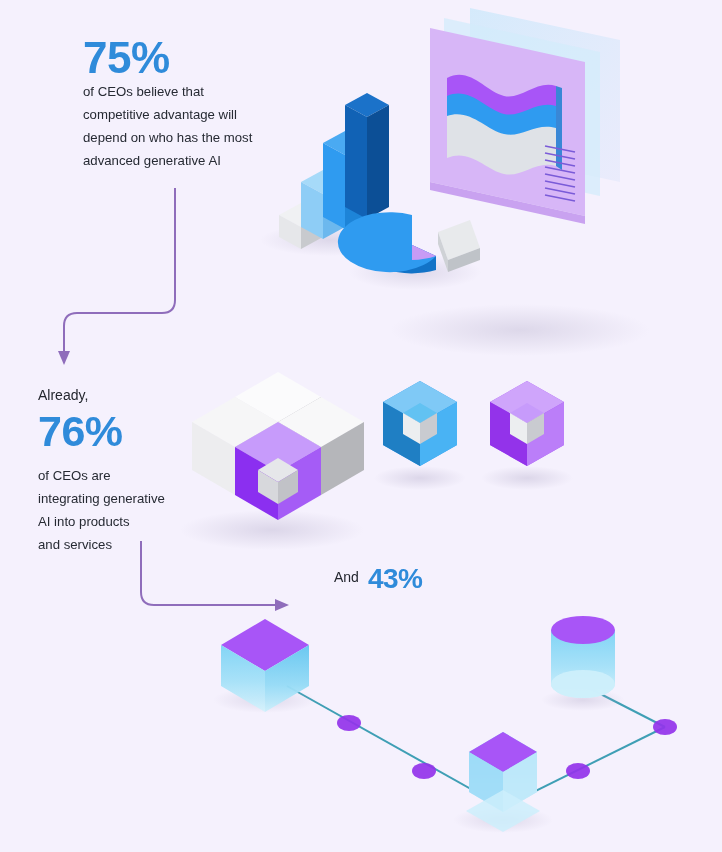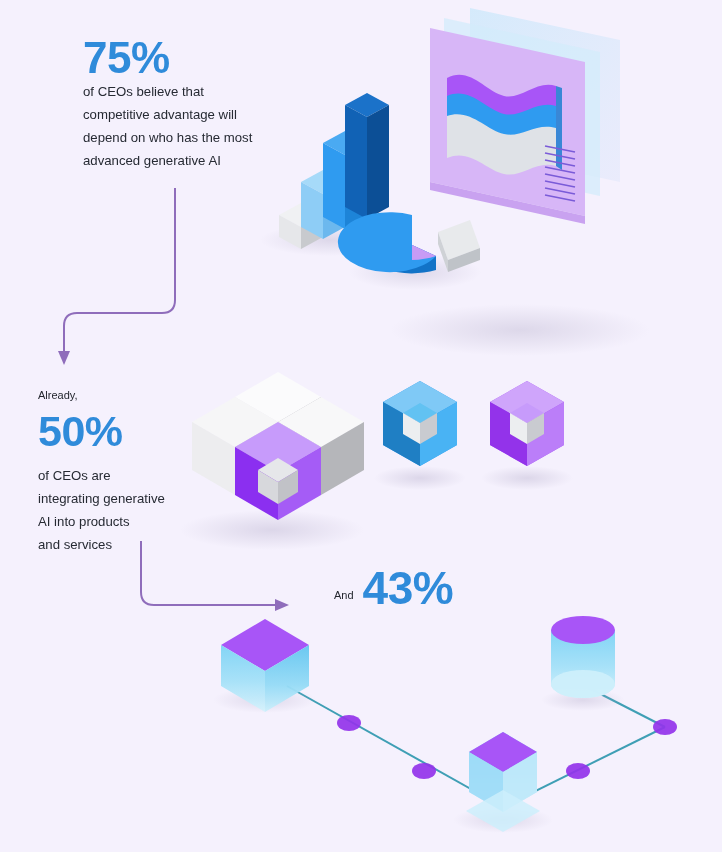--- a/index.html
+++ b/index.html
@@ -30,21 +30,21 @@
 
   .big-pct {
     color: #2f8bda;
     font-size: 42px;
     font-weight: bold;
     letter-spacing: -0.5px;
     line-height: 1.0;
   }
   .pre-label {
     color: #23262e;
-    font-size: 11px;
+    font-size: 14px;
     line-height: 21px;
   }
   .body-copy {
     color: #262a33;
     font-size: 13.2px;
     line-height: 23px;
     white-space: pre-line;
   }
   #block-75 { left: 83px; top: 36px; width: 215px; }
   #block-75 .big-pct { font-size: 44px; }
@@ -54,21 +54,21 @@
   #block-50 .big-pct { margin-top: 4px; font-size: 43px; }
   #block-50 .body-copy { margin-top: 11px; }
 
   #block-43 { left: 334px; top: 565px; width: 210px; }
   #block-43 .inline-row {
     display: flex;
     align-items: flex-end;
     gap: 9px;
   }
   #block-43 .pre-label { padding-bottom: 5px; }
-  #block-43 .big-pct { font-size: 46px; }
+  #block-43 .big-pct { font-size: 28px; }
   #block-43 .body-copy { margin-top: 6px; }
 </style>
 </head>
 <body>
 
 <div id="stage">
 
   <svg class="layer" viewBox="0 0 722 852">
     <defs>
       <linearGradient id="gScreenShadow" x1="0" y1="0" x2="0" y2="1">
@@ -305,21 +305,21 @@
   <div class="txt-block" id="block-75">
     <div class="big-pct">75%</div>
     <div class="body-copy">of CEOs believe that
 competitive advantage will
 depend on who has the most
 advanced generative AI</div>
   </div>
 
   <div class="txt-block" id="block-50">
     <div class="pre-label">Already,</div>
-    <div class="big-pct">50%</div>
+    <div class="big-pct">76%</div>
     <div class="body-copy">of CEOs are
 integrating generative
 AI into products
 and services</div>
   </div>
 
   <div class="txt-block" id="block-43">
     <div class="inline-row">
       <span class="pre-label">And</span>
       <span class="big-pct">43%</span>

